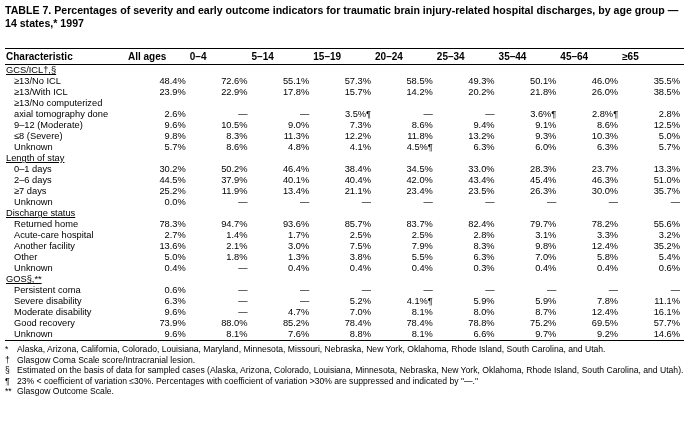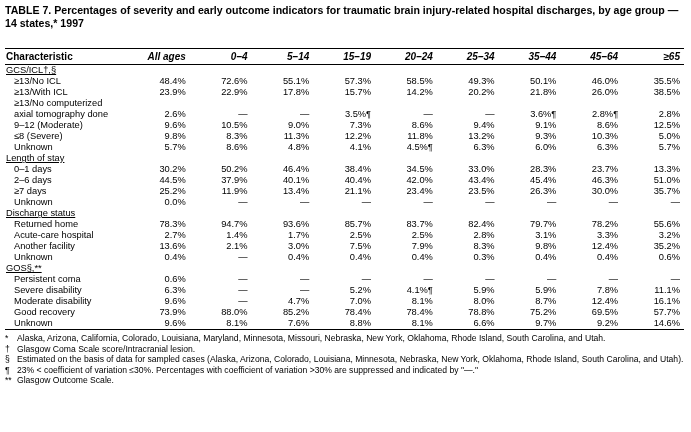--- a/index.html
+++ b/index.html
@@ -11,21 +11,21 @@
   }
   .page { padding: 4px 7px 0 5px; }
   .title {
     font-size: 10.6px; font-weight: bold; line-height: 13px;
     margin-bottom: 18px;
   }
   table { width: 100%; border-collapse: collapse; table-layout: fixed; }
   thead tr { border-top: 1.2px solid #000; border-bottom: 1.2px solid #000; }
   th { font-size: 10px; font-weight: bold; padding: 2px 4px 2px 0; vertical-align: bottom; }
   th.col-label { text-align: left; width: 118px; padding-left: 1px; }
-  th.col-num { text-align: right; font-style: italic; }
+  th.col-num { text-align: left; }
   tbody { border-bottom: 1.2px solid #000; }
   td { font-size: 9.3px; line-height: 11px; vertical-align: bottom; padding: 0 4px 0 0; }
   td.section-label { padding-left: 1px; text-decoration: underline; }
   td.row-label { padding-left: 9px; white-space: pre-line; }
   td.cell-num { text-align: right; }
   .footnotes { margin-top: 3px; }
   .footnote { display: flex; font-size: 8.6px; line-height: 10.5px; }
   .fn-marker { flex: 0 0 12px; width: 12px; }
   .fn-text { flex: 1; }
 </style>
@@ -210,20 +210,32 @@
           <td class="cell-num">2.1%</td>
           <td class="cell-num">3.0%</td>
           <td class="cell-num">7.5%</td>
           <td class="cell-num">7.9%</td>
           <td class="cell-num">8.3%</td>
           <td class="cell-num">9.8%</td>
           <td class="cell-num">12.4%</td>
           <td class="cell-num">35.2%</td>
         </tr>
         <tr>
+          <td class="row-label">Other</td>
+          <td class="cell-num">5.0%</td>
+          <td class="cell-num">1.8%</td>
+          <td class="cell-num">1.3%</td>
+          <td class="cell-num">3.8%</td>
+          <td class="cell-num">5.5%</td>
+          <td class="cell-num">6.3%</td>
+          <td class="cell-num">7.0%</td>
+          <td class="cell-num">5.8%</td>
+          <td class="cell-num">5.4%</td>
+        </tr>
+        <tr>
           <td class="row-label">Unknown</td>
           <td class="cell-num">0.4%</td>
           <td class="cell-num">—</td>
           <td class="cell-num">0.4%</td>
           <td class="cell-num">0.4%</td>
           <td class="cell-num">0.4%</td>
           <td class="cell-num">0.3%</td>
           <td class="cell-num">0.4%</td>
           <td class="cell-num">0.4%</td>
           <td class="cell-num">0.6%</td>

